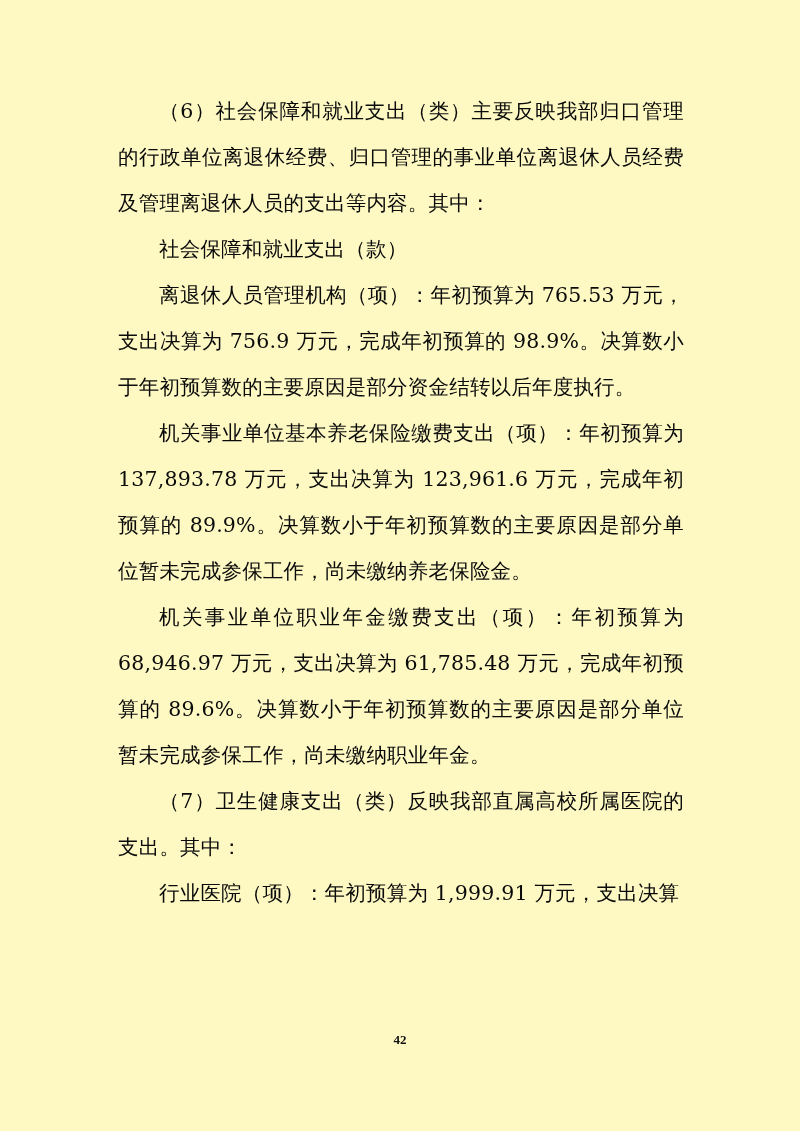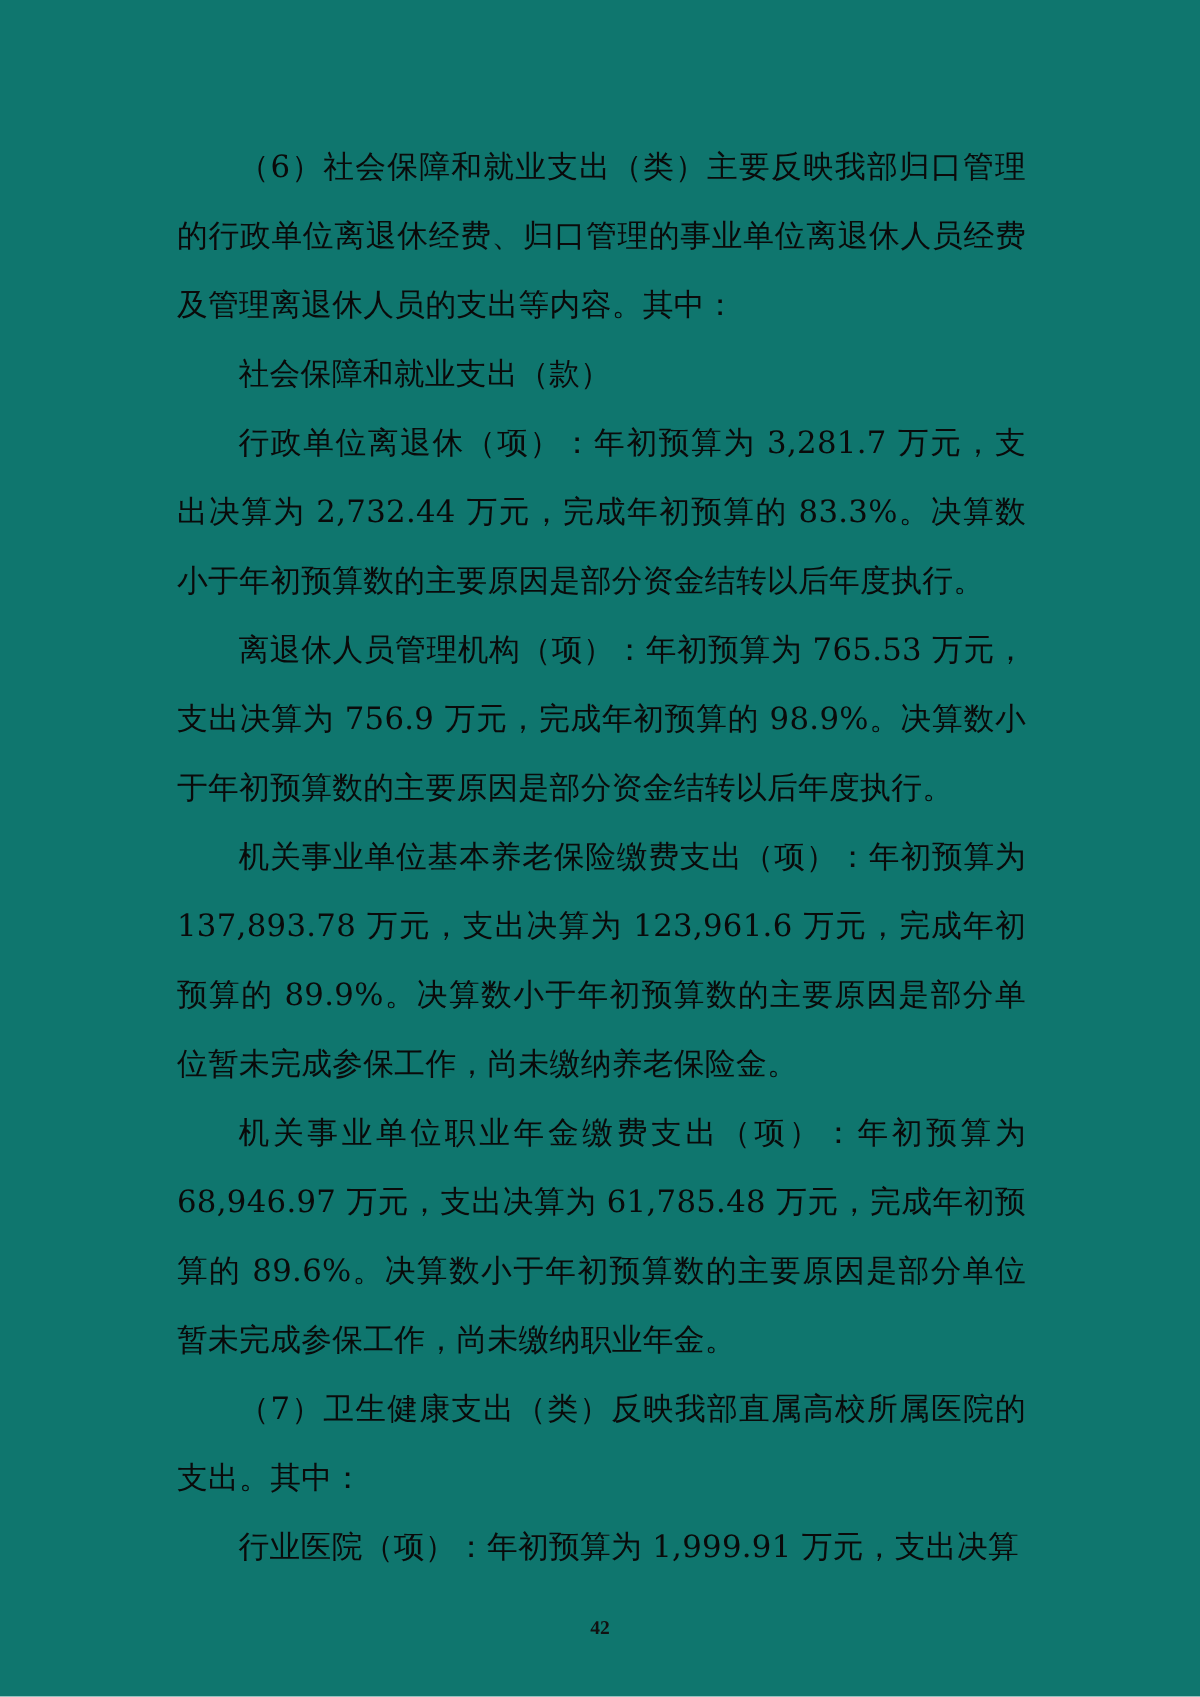--- a/index.html
+++ b/index.html
@@ -7,21 +7,21 @@
     padding: 0;
     background: #ffffff;
   }
   body {
     font-family: "DejaVu Serif", "Liberation Serif", serif;
   }
   .page {
     position: relative;
     width: 800px;
     height: 1131px;
-    background: #0f766e;
+    background: #fef9c3;
     overflow: hidden;
     box-sizing: border-box;
   }
   .content {
     position: absolute;
     left: 118px;
     top: 88px;
     width: 566px;
   }
   .para {
@@ -40,32 +40,30 @@
   .page-number {
     position: absolute;
     left: 0;
     right: 0;
     top: 1032px;
     text-align: center;
     font-size: 13px;
     font-weight: bold;
     color: #111111;
     font-family: "Liberation Serif", serif;
-    margin-top: 45px;
   }
 </style>
 </head>
 <body>
 
 <div class="page">
 
   <div class="content">
     <p class="para indent">（6）社会保障和就业支出（类）主要反映我部归口管理的行政单位离退休经费、归口管理的事业单位离退休人员经费及管理离退休人员的支出等内容。其中：</p>
     <p class="para indent">社会保障和就业支出（款）</p>
-    <p class="para indent">行政单位离退休（项）：年初预算为 3,281.7 万元，支出决算为 2,732.44 万元，完成年初预算的 83.3%。决算数小于年初预算数的主要原因是部分资金结转以后年度执行。</p>
     <p class="para indent">离退休人员管理机构（项）：年初预算为 765.53 万元，支出决算为 756.9 万元，完成年初预算的 98.9%。决算数小于年初预算数的主要原因是部分资金结转以后年度执行。</p>
     <p class="para indent">机关事业单位基本养老保险缴费支出（项）：年初预算为 137,893.78 万元，支出决算为 123,961.6 万元，完成年初预算的 89.9%。决算数小于年初预算数的主要原因是部分单位暂未完成参保工作，尚未缴纳养老保险金。</p>
     <p class="para indent">机关事业单位职业年金缴费支出（项）：年初预算为 68,946.97 万元，支出决算为 61,785.48 万元，完成年初预算的 89.6%。决算数小于年初预算数的主要原因是部分单位暂未完成参保工作，尚未缴纳职业年金。</p>
     <p class="para indent">（7）卫生健康支出（类）反映我部直属高校所属医院的支出。其中：</p>
     <p class="para indent">行业医院（项）：年初预算为 1,999.91 万元，支出决算</p>
   </div>
 
   <div class="page-number">42</div>
 
 </div>

